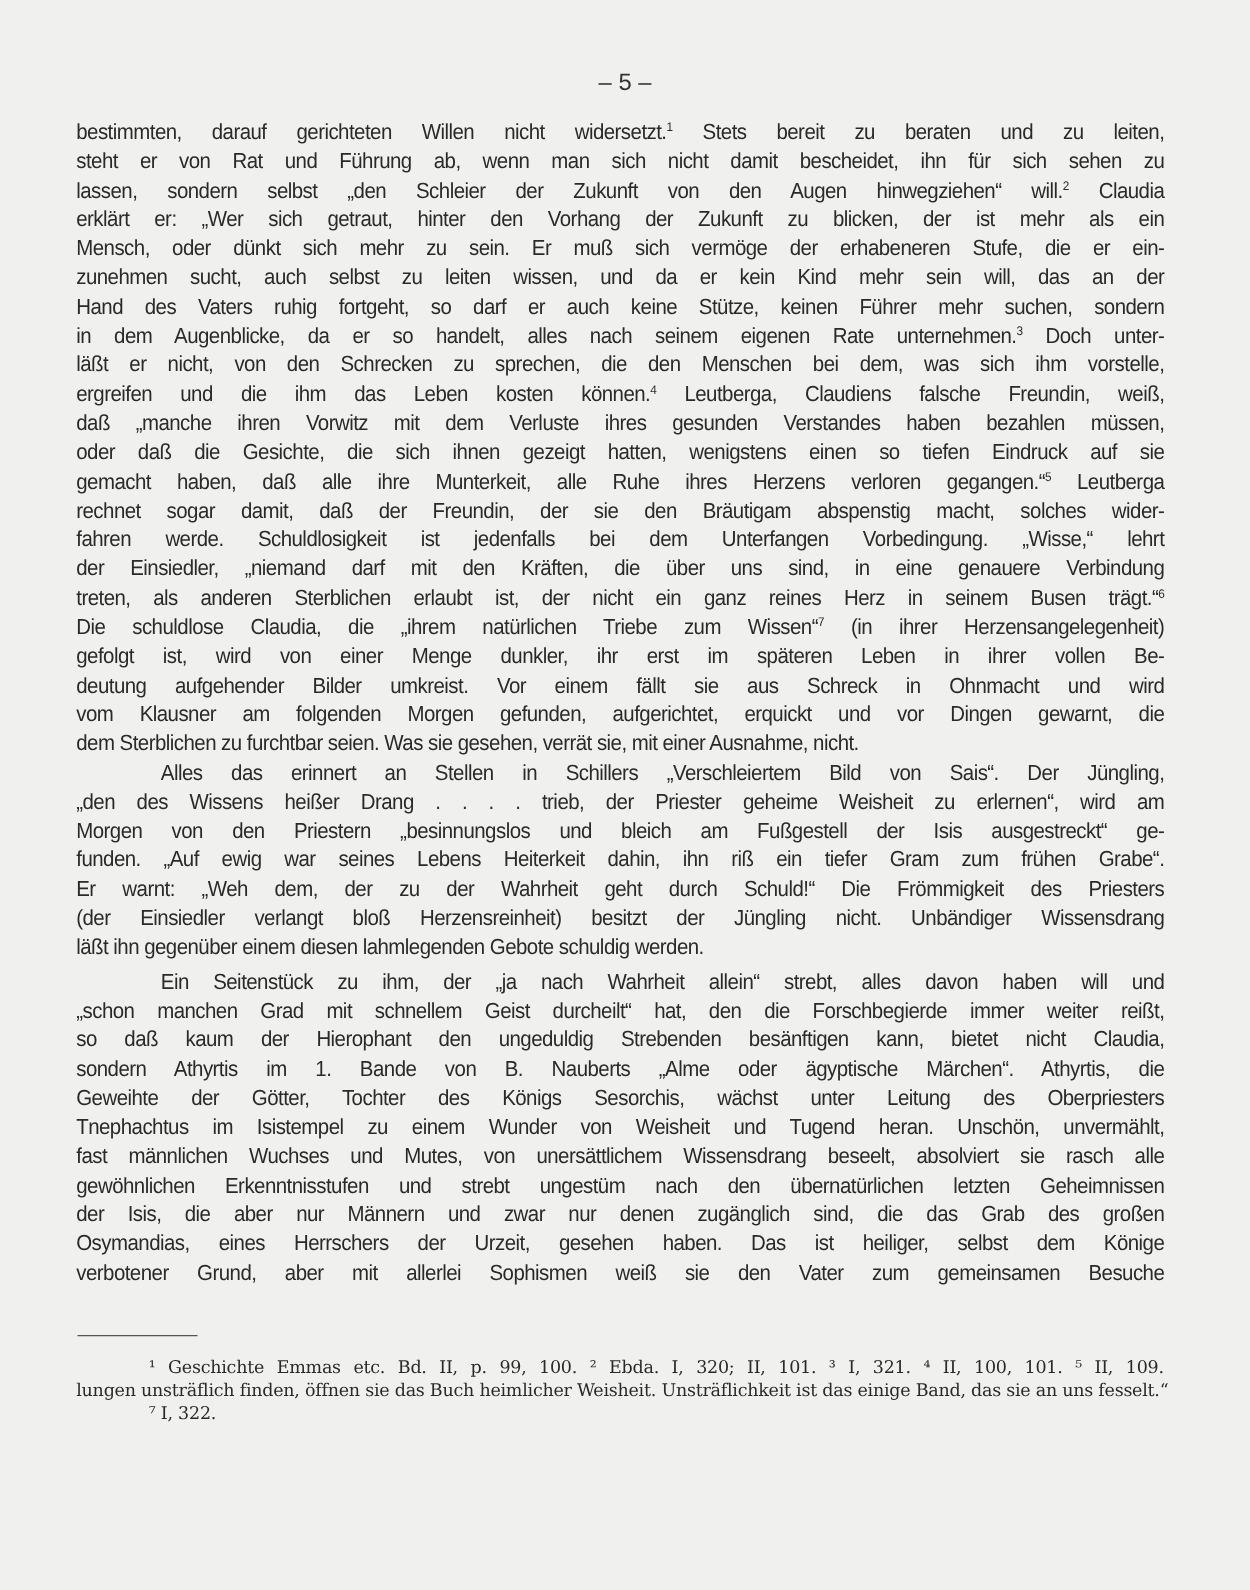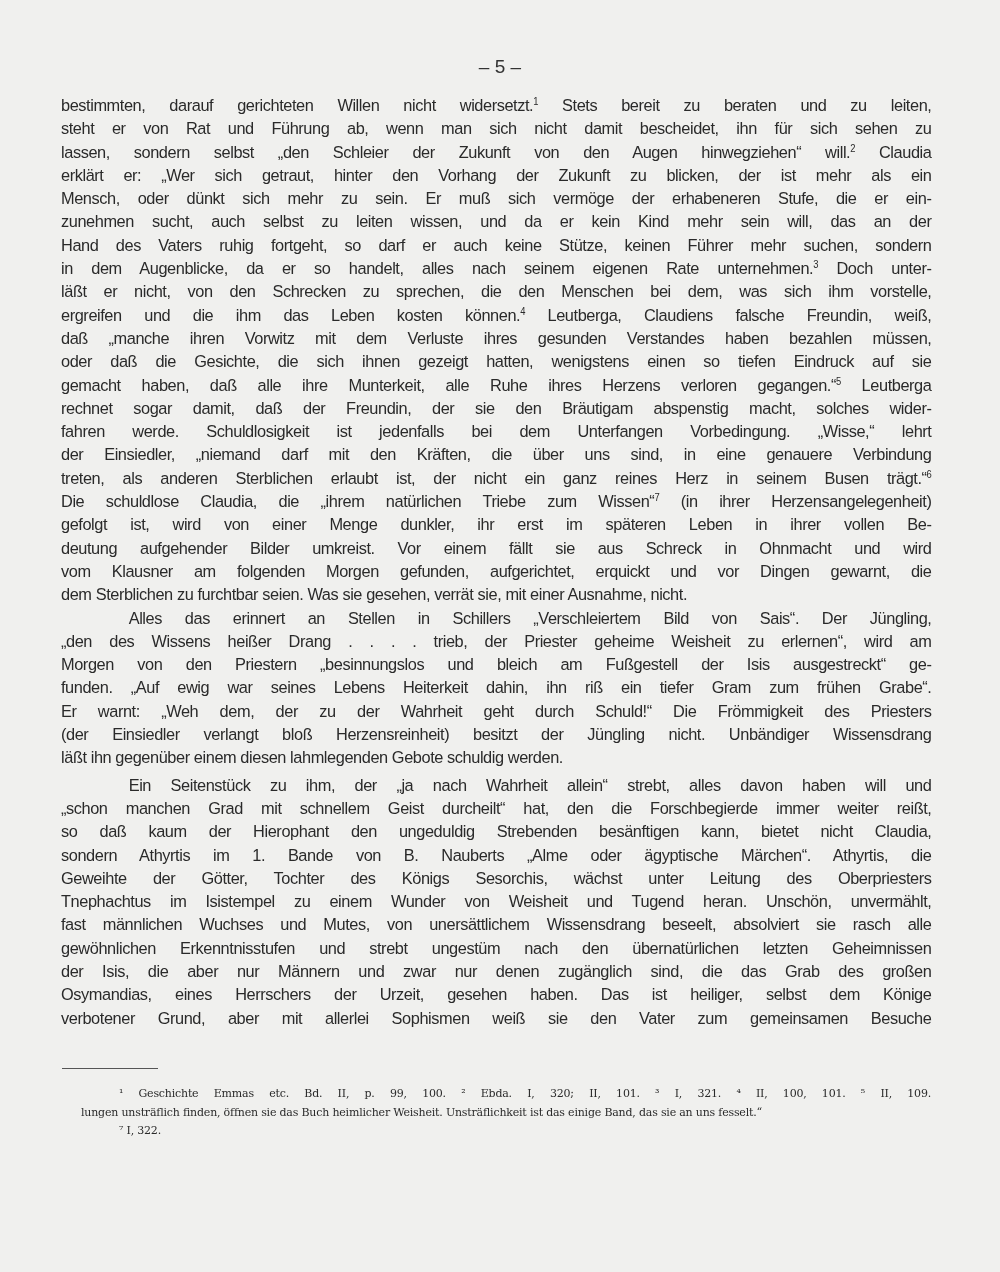--- a/index.html
+++ b/index.html
@@ -37,28 +37,28 @@
   .line.indent { padding-left: 72px; }
   .para-gap { height: 4px; }
   sup { font-size: 10px; line-height: 0; vertical-align: 6px; }
   .rule {
     position: absolute; left: 62px; top: 1068px; width: 96px; height: 1px;
     background: #555;
   }
   .footnotes {
     position: absolute; left: 61px; top: 1085px; width: 870px;
     font-family: "DejaVu Serif", serif;
-    font-size: 11px;
+    font-size: 14px;
     line-height: 18.6px;
     color: #2a2a2a;
     letter-spacing: -0.2px;
   }
   .fn-line { display: block; white-space: nowrap; text-align: justify; text-align-last: justify; height: 18.6px; }
   .fn-line.indent { padding-left: 58px; text-align-last: left; }
-  .fn-line.last { text-align-last: left; margin-left: 20px; }
+  .fn-line.last { text-align-last: left; }
 </style>
 </head>
 <body>
 
 <div class="page-number">– 5 –</div>
 
 <div class="body-text">
 
   <div>
     <span class="line"><span>bestimmten, darauf gerichteten Willen nicht widersetzt.</span><sup>1</sup><span> Stets bereit zu beraten und zu leiten,</span></span>

